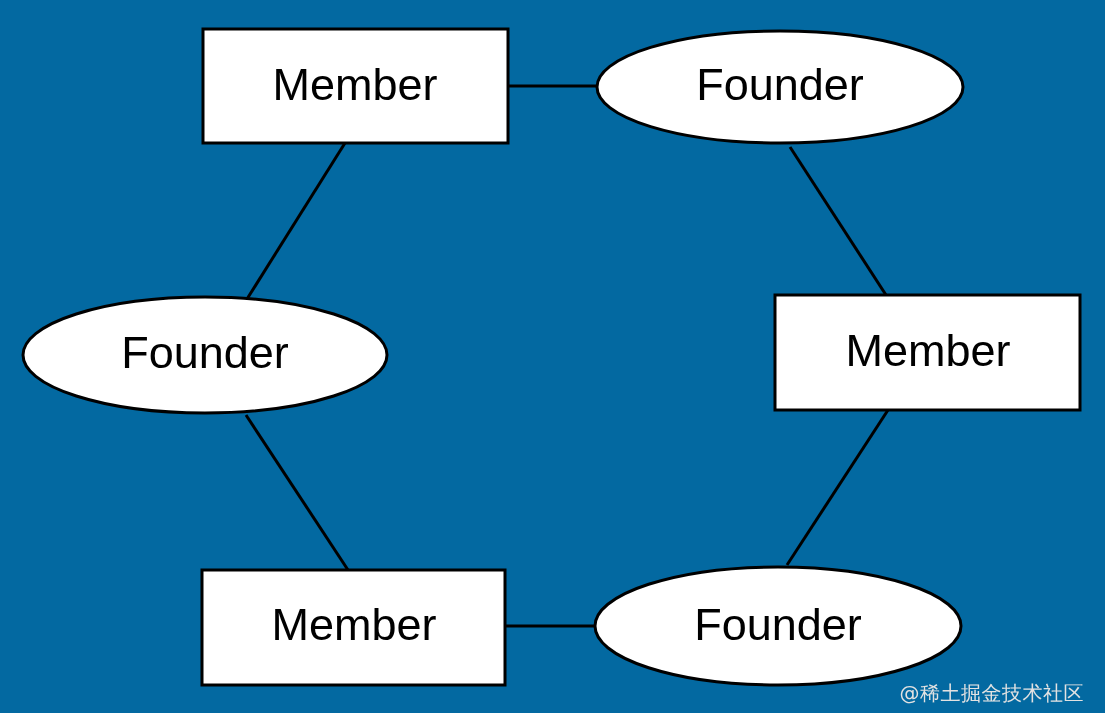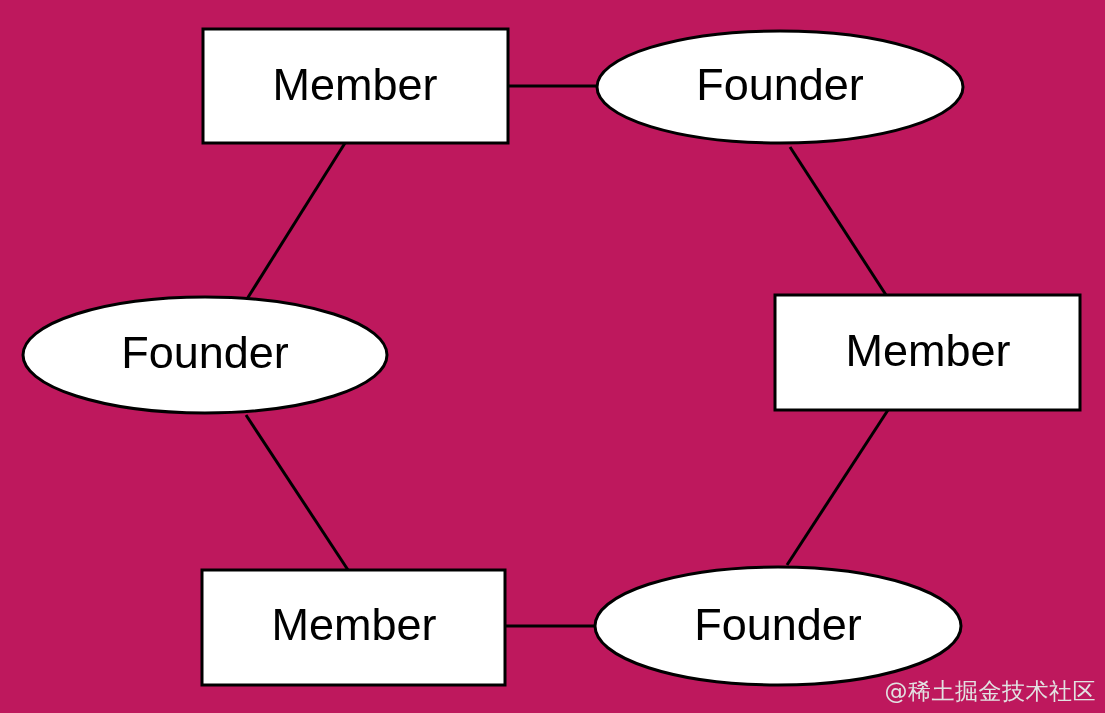--- a/index.html
+++ b/index.html
@@ -7,21 +7,21 @@
     padding: 0;
     background: #ffffff;
   }
   body {
     font-family: "Liberation Sans", sans-serif;
   }
   #canvas {
     position: relative;
     width: 1105px;
     height: 713px;
-    background: #be185d;
+    background: #0369a1;
     overflow: hidden;
   }
   #diagram-svg {
     position: absolute;
     top: 0;
     left: 0;
     width: 1105px;
     height: 713px;
   }
   .node-shape {
@@ -43,24 +43,24 @@
   .node-label {
     font-family: "Liberation Sans", sans-serif;
     font-size: 45px;
     fill: #000000;
     text-anchor: middle;
     dominant-baseline: middle;
     paint-order: stroke;
   }
   .watermark {
     position: absolute;
-    right: 9px;
+    right: 21px;
     bottom: 6px;
     font-family: "DejaVu Sans", sans-serif;
-    font-size: 23px;
+    font-size: 20px;
     color: #e2e2e2;
     letter-spacing: 0.5px;
     white-space: nowrap;
     user-select: none;
     text-align: right;
   }
 </style>
 </head>
 <body>
 

